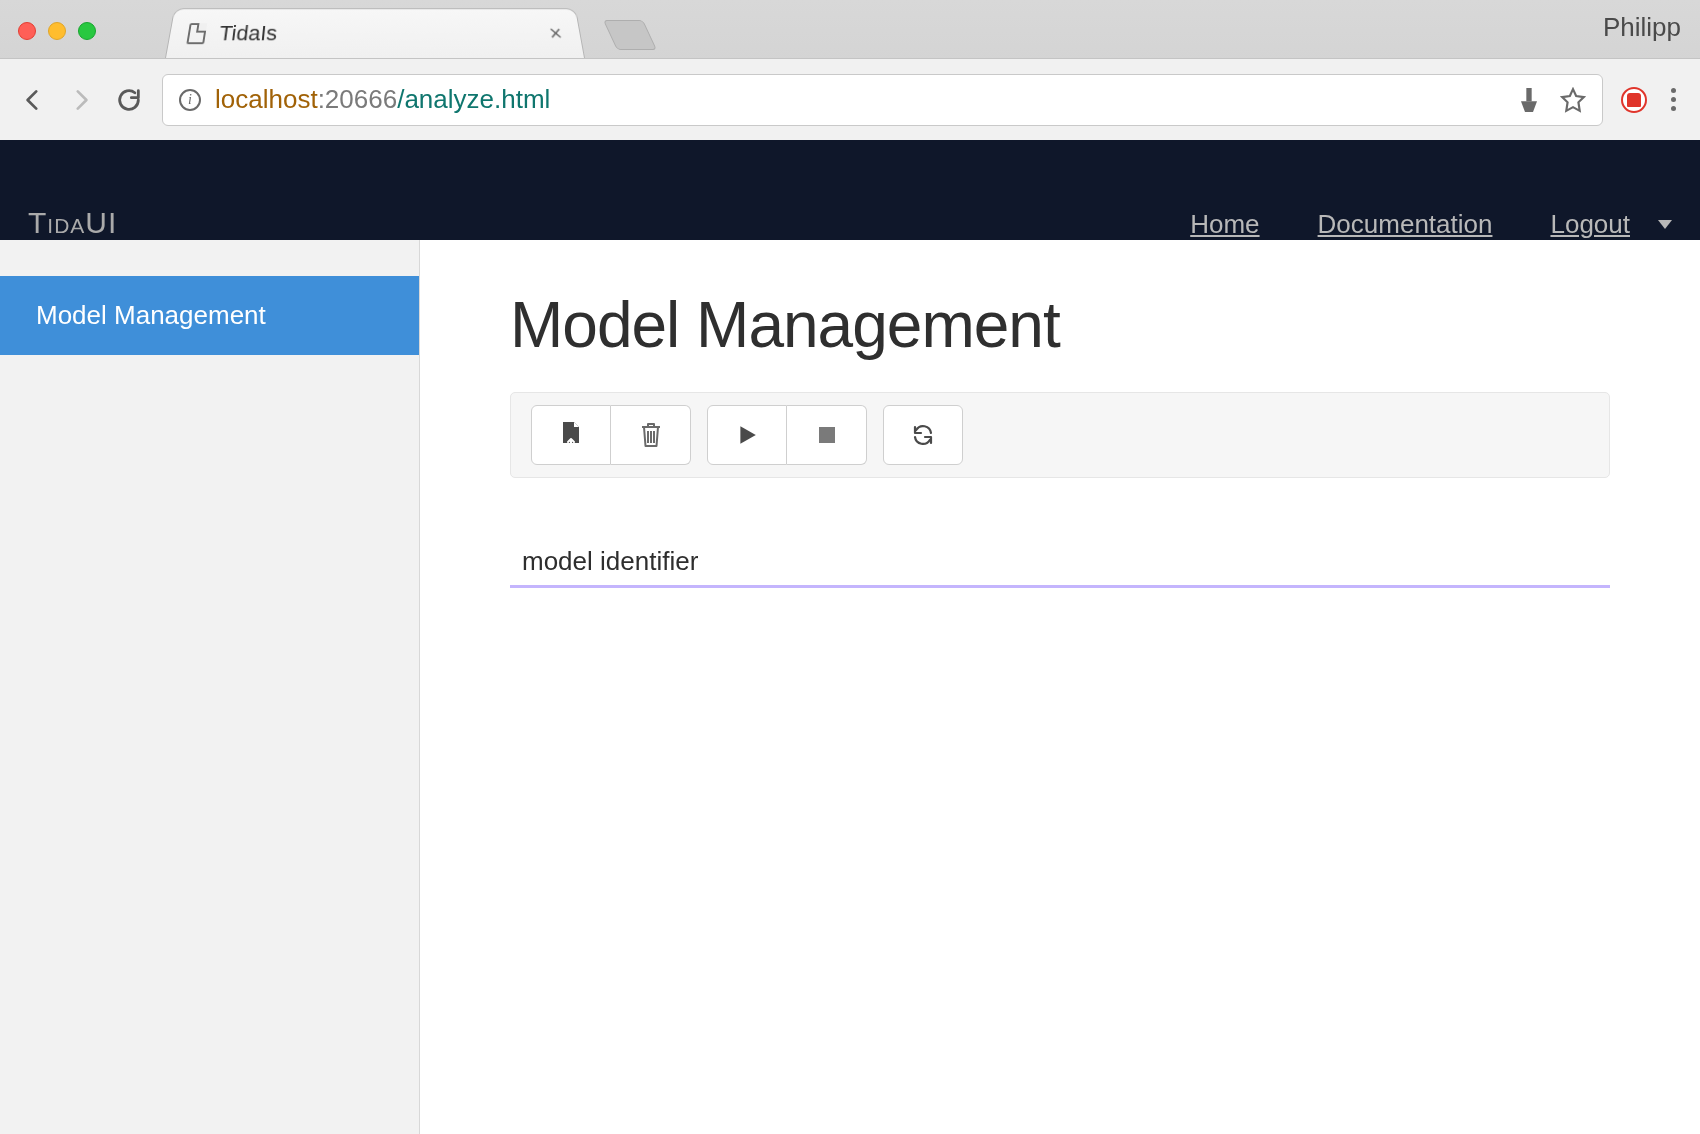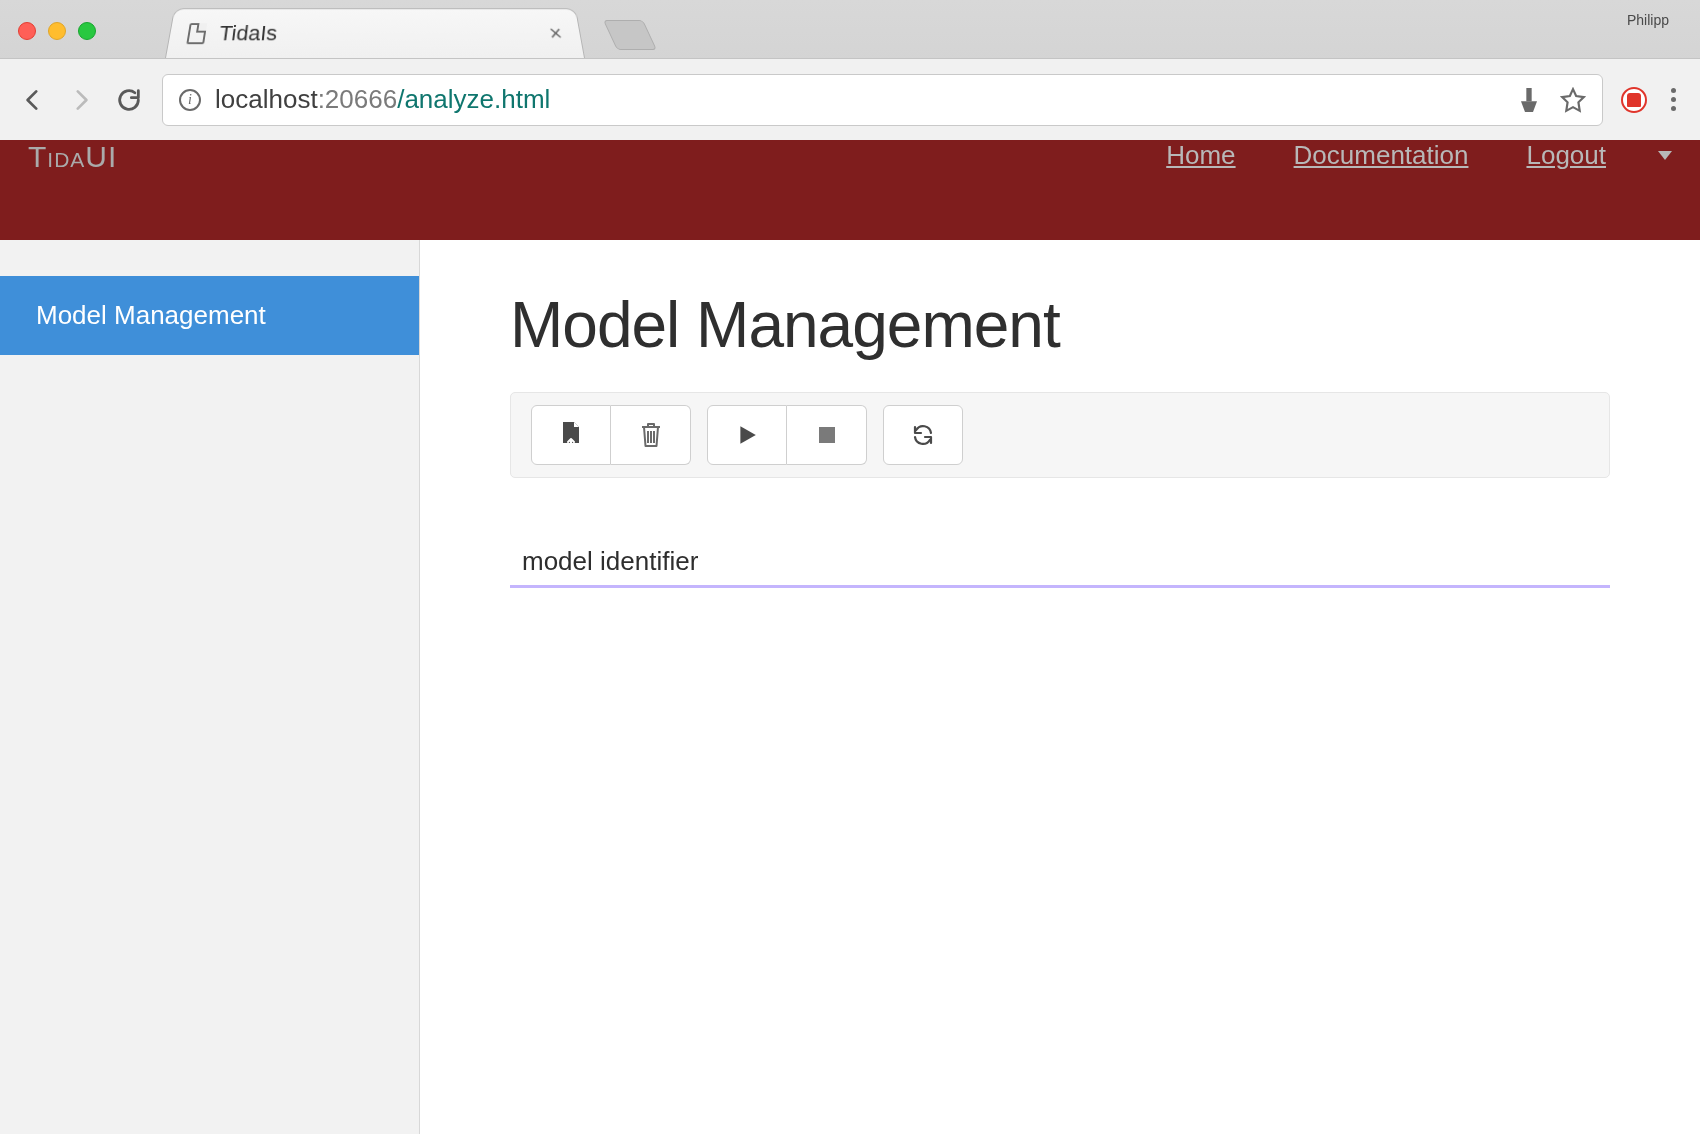--- a/index.html
+++ b/index.html
@@ -6,50 +6,50 @@
   html, body { width: 1700px; height: 1134px; font-family: "Helvetica Neue", Helvetica, Arial, sans-serif; overflow: hidden; background: #fff; }
 
   
   .chrome { width: 100%; height: 140px; background: linear-gradient(#d8d8d8, #cfcfcf); border-bottom: 1px solid #9a9a9a; position: relative; }
   .traffic { position: absolute; top: 22px; left: 18px; display: flex; gap: 12px; }
   .tl { width: 18px; height: 18px; border-radius: 50%; }
   .tl.red { background: #ff5f57; border: 1px solid #e33e32; }
   .tl.yel { background: #ffbd2e; border: 1px solid #e0a528; }
   .tl.grn { background: #28c840; border: 1px solid #17a52f; }
 
-  .os-user { position: absolute; top: 12px; right: 31px; font-size: 14px; color: #4a4a4a; }
+  .os-user { position: absolute; top: 12px; right: 19px; font-size: 26px; color: #4a4a4a; }
 
   .tab { position: absolute; top: 6px; left: 165px; width: 420px; height: 52px; background: linear-gradient(#f7f7f7,#f0f0f0); border: 1px solid #b5b5b5; border-bottom: none; border-top-left-radius: 10px; border-top-right-radius: 10px; display: flex; align-items: center; padding: 0 18px; gap: 14px; transform: perspective(60px) rotateX(3deg); transform-origin: bottom; }
   .tab .page-icon { width: 18px; height: 22px; border: 2px solid #6d6d6d; border-radius: 2px; position: relative; }
   .tab .page-icon::after { content:""; position:absolute; top:-2px; right:-2px; width:8px; height:8px; background:#f0f0f0; border-left:2px solid #6d6d6d; border-bottom:2px solid #6d6d6d; }
   .tab-title { font-size: 22px; color:#333; flex:1; }
   .tab-close { font-size: 22px; color:#6a6a6a; cursor:pointer; }
   .newtab { position:absolute; top:20px; left:610px; width:40px; height:30px; background:#c6c6c6; border:1px solid #aeaeae; transform: skewX(25deg); border-radius:4px; }
 
   .toolbar-row { position:absolute; top:58px; left:0; right:0; height:82px; background:#f1f1f1; display:flex; align-items:center; padding: 0 18px; gap: 18px; border-top:1px solid #c4c4c4; }
   .nav-btn { width:30px; height:30px; display:flex; align-items:center; justify-content:center; color:#5a5a5a; }
   .nav-btn.disabled svg { opacity:.35; }
   .omnibox { flex:1; height:52px; background:#fff; border:1px solid #c9c9c9; border-radius:6px; display:flex; align-items:center; padding:0 16px; gap:14px; }
   .omni-info { width:22px; height:22px; border:2px solid #6a6a6a; border-radius:50%; display:flex; align-items:center; justify-content:center; font-size:14px; font-style: italic; font-family: Georgia, serif; color:#6a6a6a; }
   .omni-url { font-size:26px; color:#202020; }
-  .omni-url .host { color:#404040;margin-top:20px; }
+  .omni-url .host { color:#a16207;margin-top:20px; }
   .omni-url .port { color:#7a7a7a; }
   .omni-url .path { color:#0f766e; }
   .omni-right { margin-left:auto; display:flex; align-items:center; gap:22px; }
   .ext-icon { width:26px; height:26px; border-radius:50%; background:#fff; border:2px solid #e0352b; display:flex; align-items:center; justify-content:center; }
   .ext-icon .hand { width:14px; height:14px; background:#e0352b; border-radius:3px 3px 1px 1px; }
   .kebab { display:flex; flex-direction:column; gap:4px; padding:0 6px; }
   .kebab span { width:5px; height:5px; background:#6a6a6a; border-radius:50%; }
 
   
-  .app-navbar { height: 100px; background:#7f1d1d; display:flex; align-items:flex-start; padding: 0 28px; }
+  .app-navbar { height: 100px; background:#0f172a; display:flex; align-items:flex-end; padding: 0 28px; }
   .brand { color:#aaaaaa; font-size:30px; letter-spacing:1px; font-variant: small-caps; }
   .nav-items { margin-left:auto; display:flex; align-items:center; gap:58px; }
   .nav-item { color:#b8b8b8; font-size:26px; cursor:pointer;text-decoration:underline; }
-  .nav-item.dd { display:flex; align-items:center; gap:52px; }
+  .nav-item.dd { display:flex; align-items:center; gap:28px; }
   .caret-down { width:0; height:0; border-left:7px solid transparent; border-right:7px solid transparent; border-top:9px solid #b8b8b8; }
 
   
   .app-body { display:flex; height: calc(1134px - 140px - 100px); }
   .sidebar { width: 420px; background:#f2f2f2; border-right:1px solid #d8d8d8; padding-top:36px; }
   .side-item { padding: 24px 36px; font-size:26px; color:#337ab7; cursor:pointer; }
   .side-item.active { background:#3f8fd9; color:#fff; }
   .side-spacer { height:40px; }
 
   .content { flex:1; padding: 48px 90px; }

